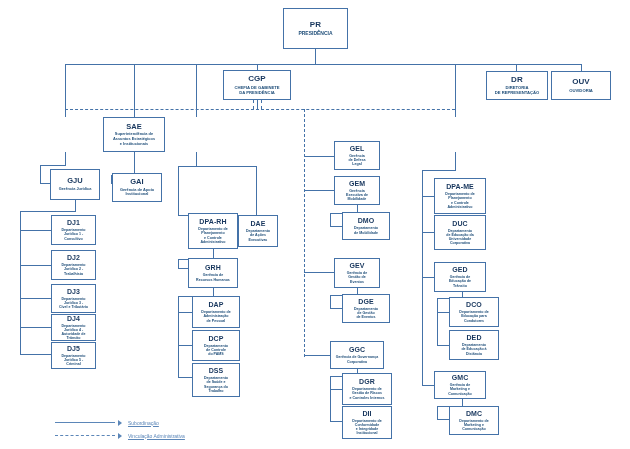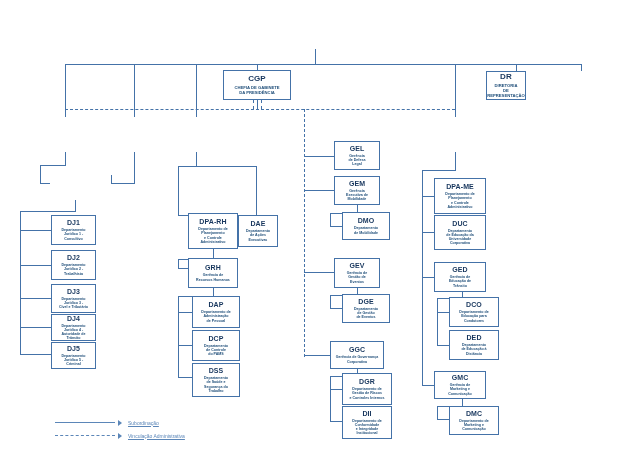--- a/index.html
+++ b/index.html
@@ -163,39 +163,62 @@
   <div class="ln lnh" style="left:437px;top:298px;width:26px;"></div>
   <div class="ln lnv" style="left:437px;top:298px;height:47px;"></div>
   <div class="ln lnh" style="left:437px;top:312px;width:12px;"></div>
   <div class="ln lnh" style="left:437px;top:345px;width:12px;"></div>
 
   <div class="ln lnv" style="left:462px;top:399px;height:7px;"></div>
   <div class="ln lnh" style="left:437px;top:406px;width:26px;"></div>
   <div class="ln lnv" style="left:437px;top:406px;height:13px;"></div>
   <div class="ln lnh" style="left:437px;top:419px;width:12px;"></div>
 
+  <div class="node root" style="left:283px;top:8px;width:65px;height:41px;">
+    <div class="code">PR</div>
+    <div class="desc" style="white-space:pre-line;">PRESIDÊNCIA</div>
+  </div>
 
   <div class="node big" style="left:223px;top:70px;width:68px;height:30px;">
     <div class="code">CGP</div>
     <div class="desc" style="white-space:pre-line;">CHEFIA DE GABINETE
 DA PRESIDÊNCIA</div>
   </div>
 
-  <div class="node big" style="left:486px;top:71px;width:40px;height:29px;">
+  <div class="node big" style="left:486px;top:71px;width:62px;height:29px;">
     <div class="code">DR</div>
     <div class="desc" style="white-space:pre-line;">DIRETORIA
 DE REPRESENTAÇÃO</div>
   </div>
 
-
-
-
-
-
-
+  <div class="node big" style="left:551px;top:71px;width:60px;height:29px;">
+    <div class="code">OUV</div>
+    <div class="desc" style="white-space:pre-line;">OUVIDORIA</div>
+  </div>
+
+
+  <div class="node" style="left:103px;top:117px;width:62px;height:35px;">
+    <div class="code">SAE</div>
+    <div class="desc" style="white-space:pre-line;">Superintendência de
+Assuntos Estratégicos
+e Institucionais</div>
+  </div>
+
+
+
+  <div class="node" style="left:50px;top:169px;width:50px;height:31px;">
+    <div class="code">GJU</div>
+    <div class="desc" style="white-space:pre-line;">Gerência Jurídica</div>
+  </div>
+
+  <div class="node" style="left:112px;top:173px;width:50px;height:29px;">
+    <div class="code">GAI</div>
+    <div class="desc" style="white-space:pre-line;">Gerência de Apoio
+Institucional</div>
+  </div>
 
   <div class="node small" style="left:51px;top:215px;width:45px;height:30px;">
     <div class="code">DJ1</div>
     <div class="desc" style="white-space:pre-line;">Departamento
 Jurídico 1 -
 Consultivo</div>
   </div>
 
   <div class="node small" style="left:51px;top:250px;width:45px;height:30px;">
     <div class="code">DJ2</div>

